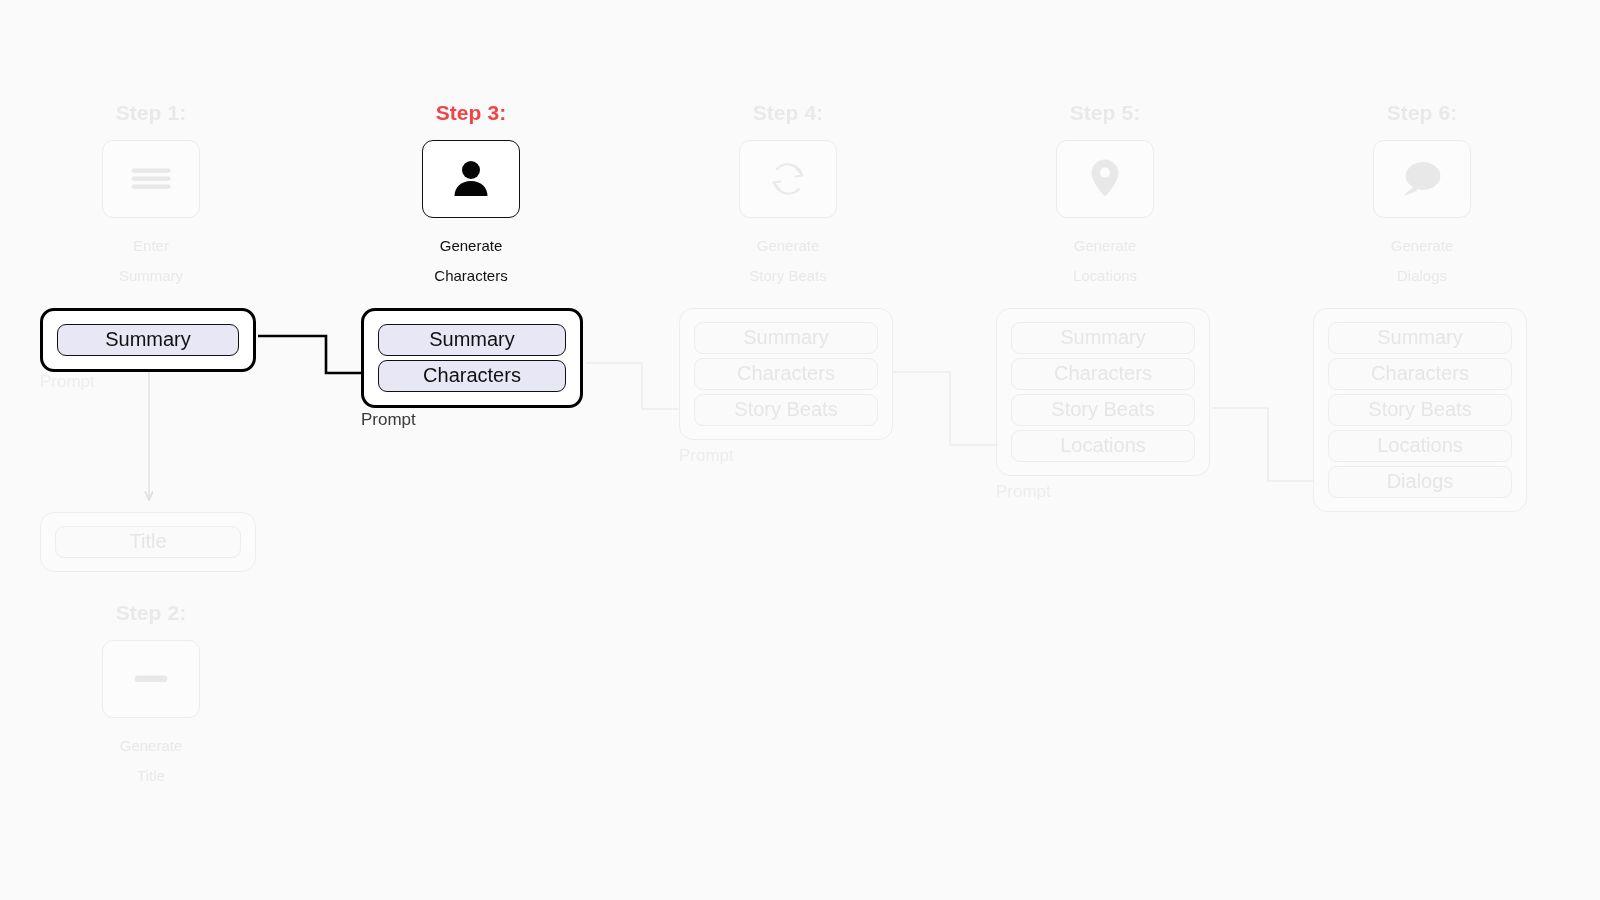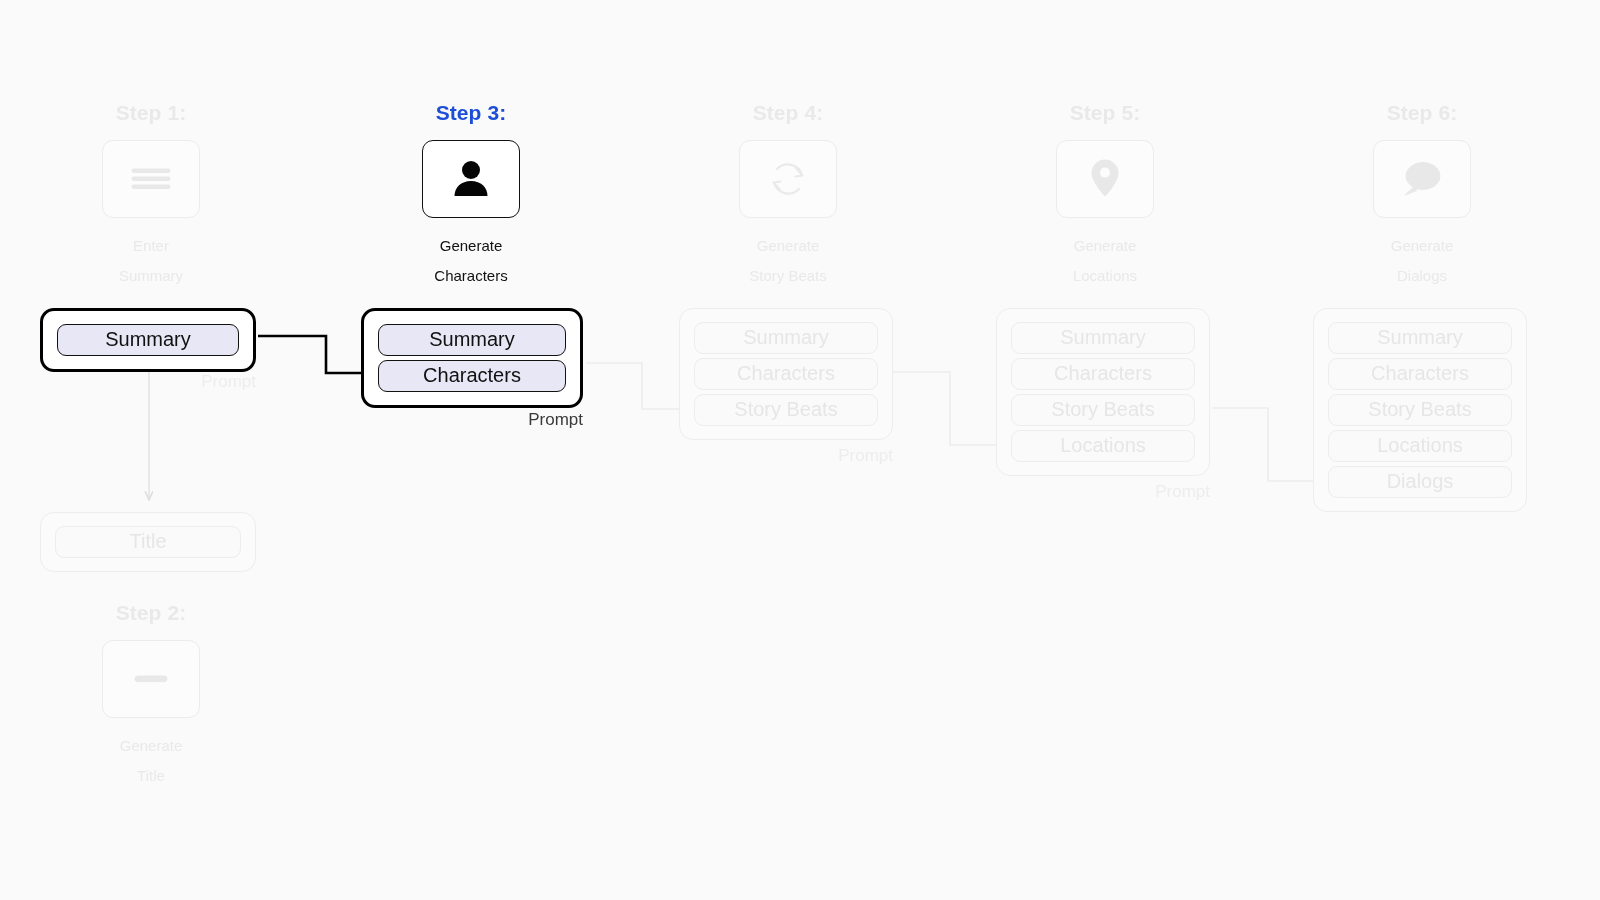--- a/index.html
+++ b/index.html
@@ -42,21 +42,21 @@
     position: absolute;
     top: 100px;
     left: 0;
     width: 230px;
     text-align: center;
   }
 
   .step-label {
     font-size: 21px;
     font-weight: bold;
-    color: #1d4ed8;
+    color: #ef4444;
     letter-spacing: 0.1px;
     line-height: 26px;
     margin: 0;
   }
 
   .icon-box {
     width: 98px;
     height: 78px;
     margin: 14px auto 0 auto;
     border: 1.6px solid #111111;
@@ -100,21 +100,21 @@
     margin-bottom: 4px;
     padding: 0 10px;
     white-space: nowrap;
   }
   .chip:last-child { margin-bottom: 0; }
 
   .prompt-caption {
     position: absolute;
     left: 0;
     width: 100%;
-    text-align: right;
+    text-align: left;
     font-size: 17px;
     color: #3a3a3a;
     margin-top: 6px;
   }
 
   
   .faded .step-label,
   .faded .step-title { color: #e9e9e9; }
   .faded .icon-box {
     border-color: #ececec;

